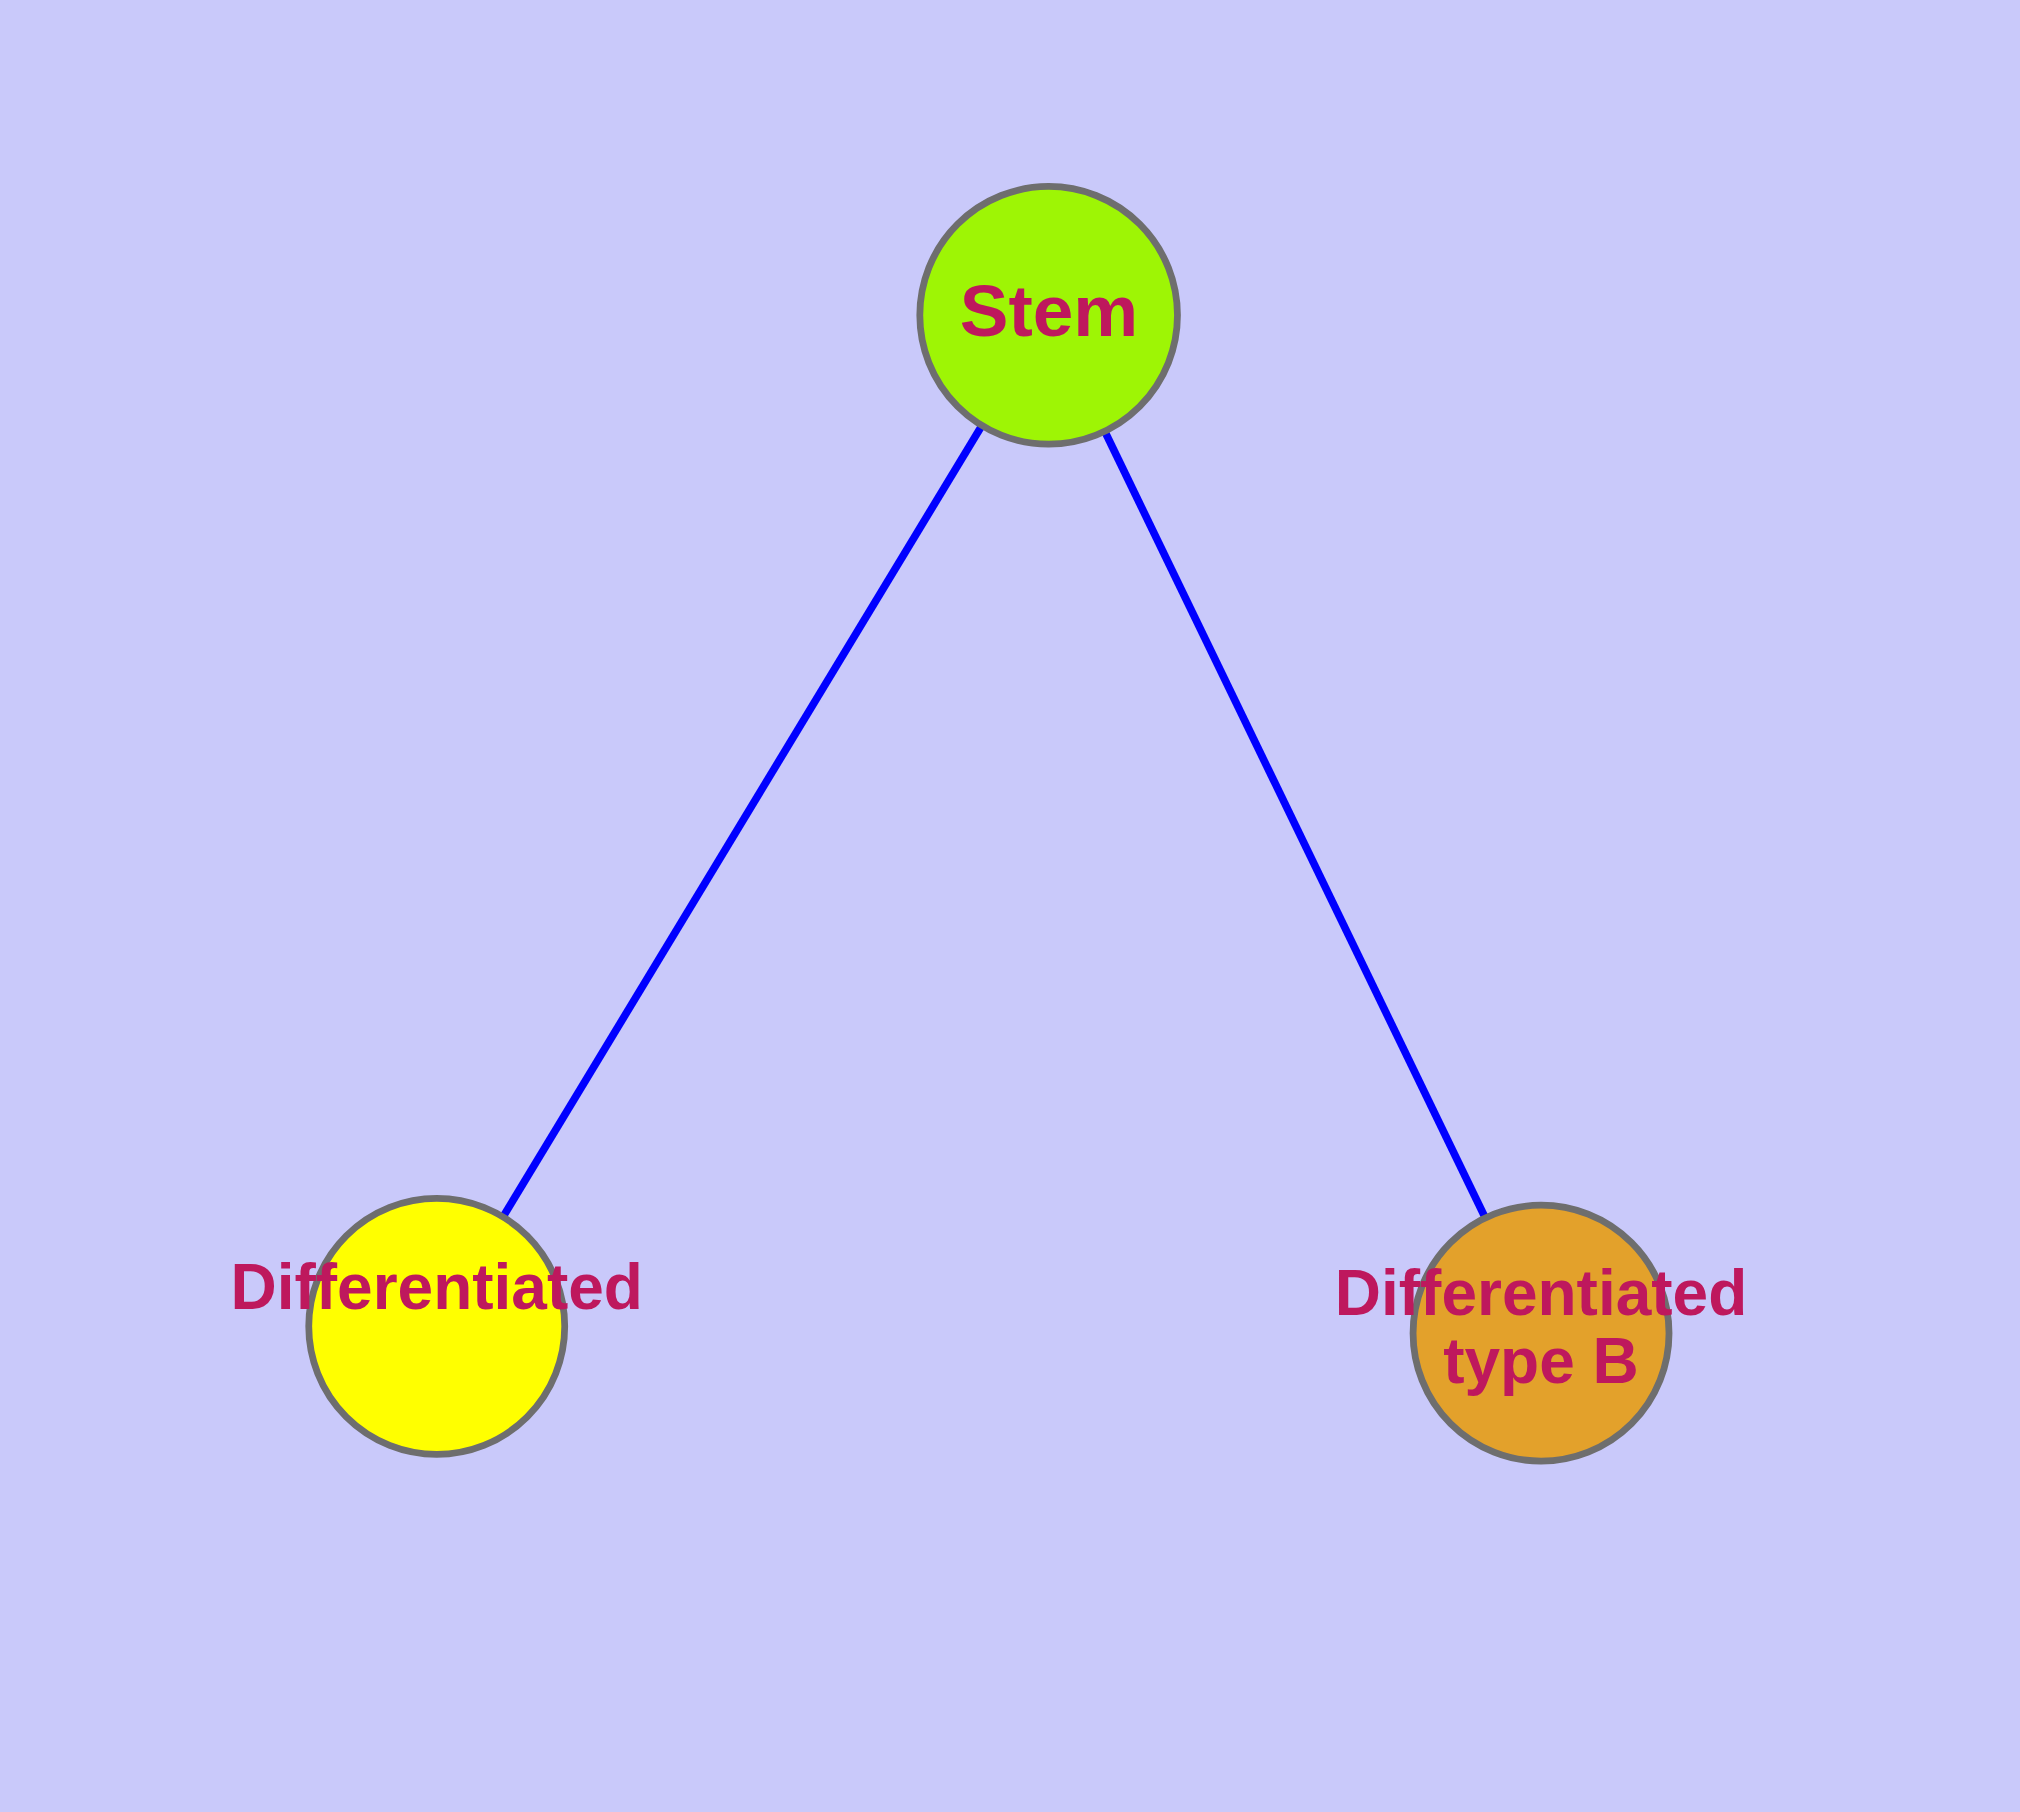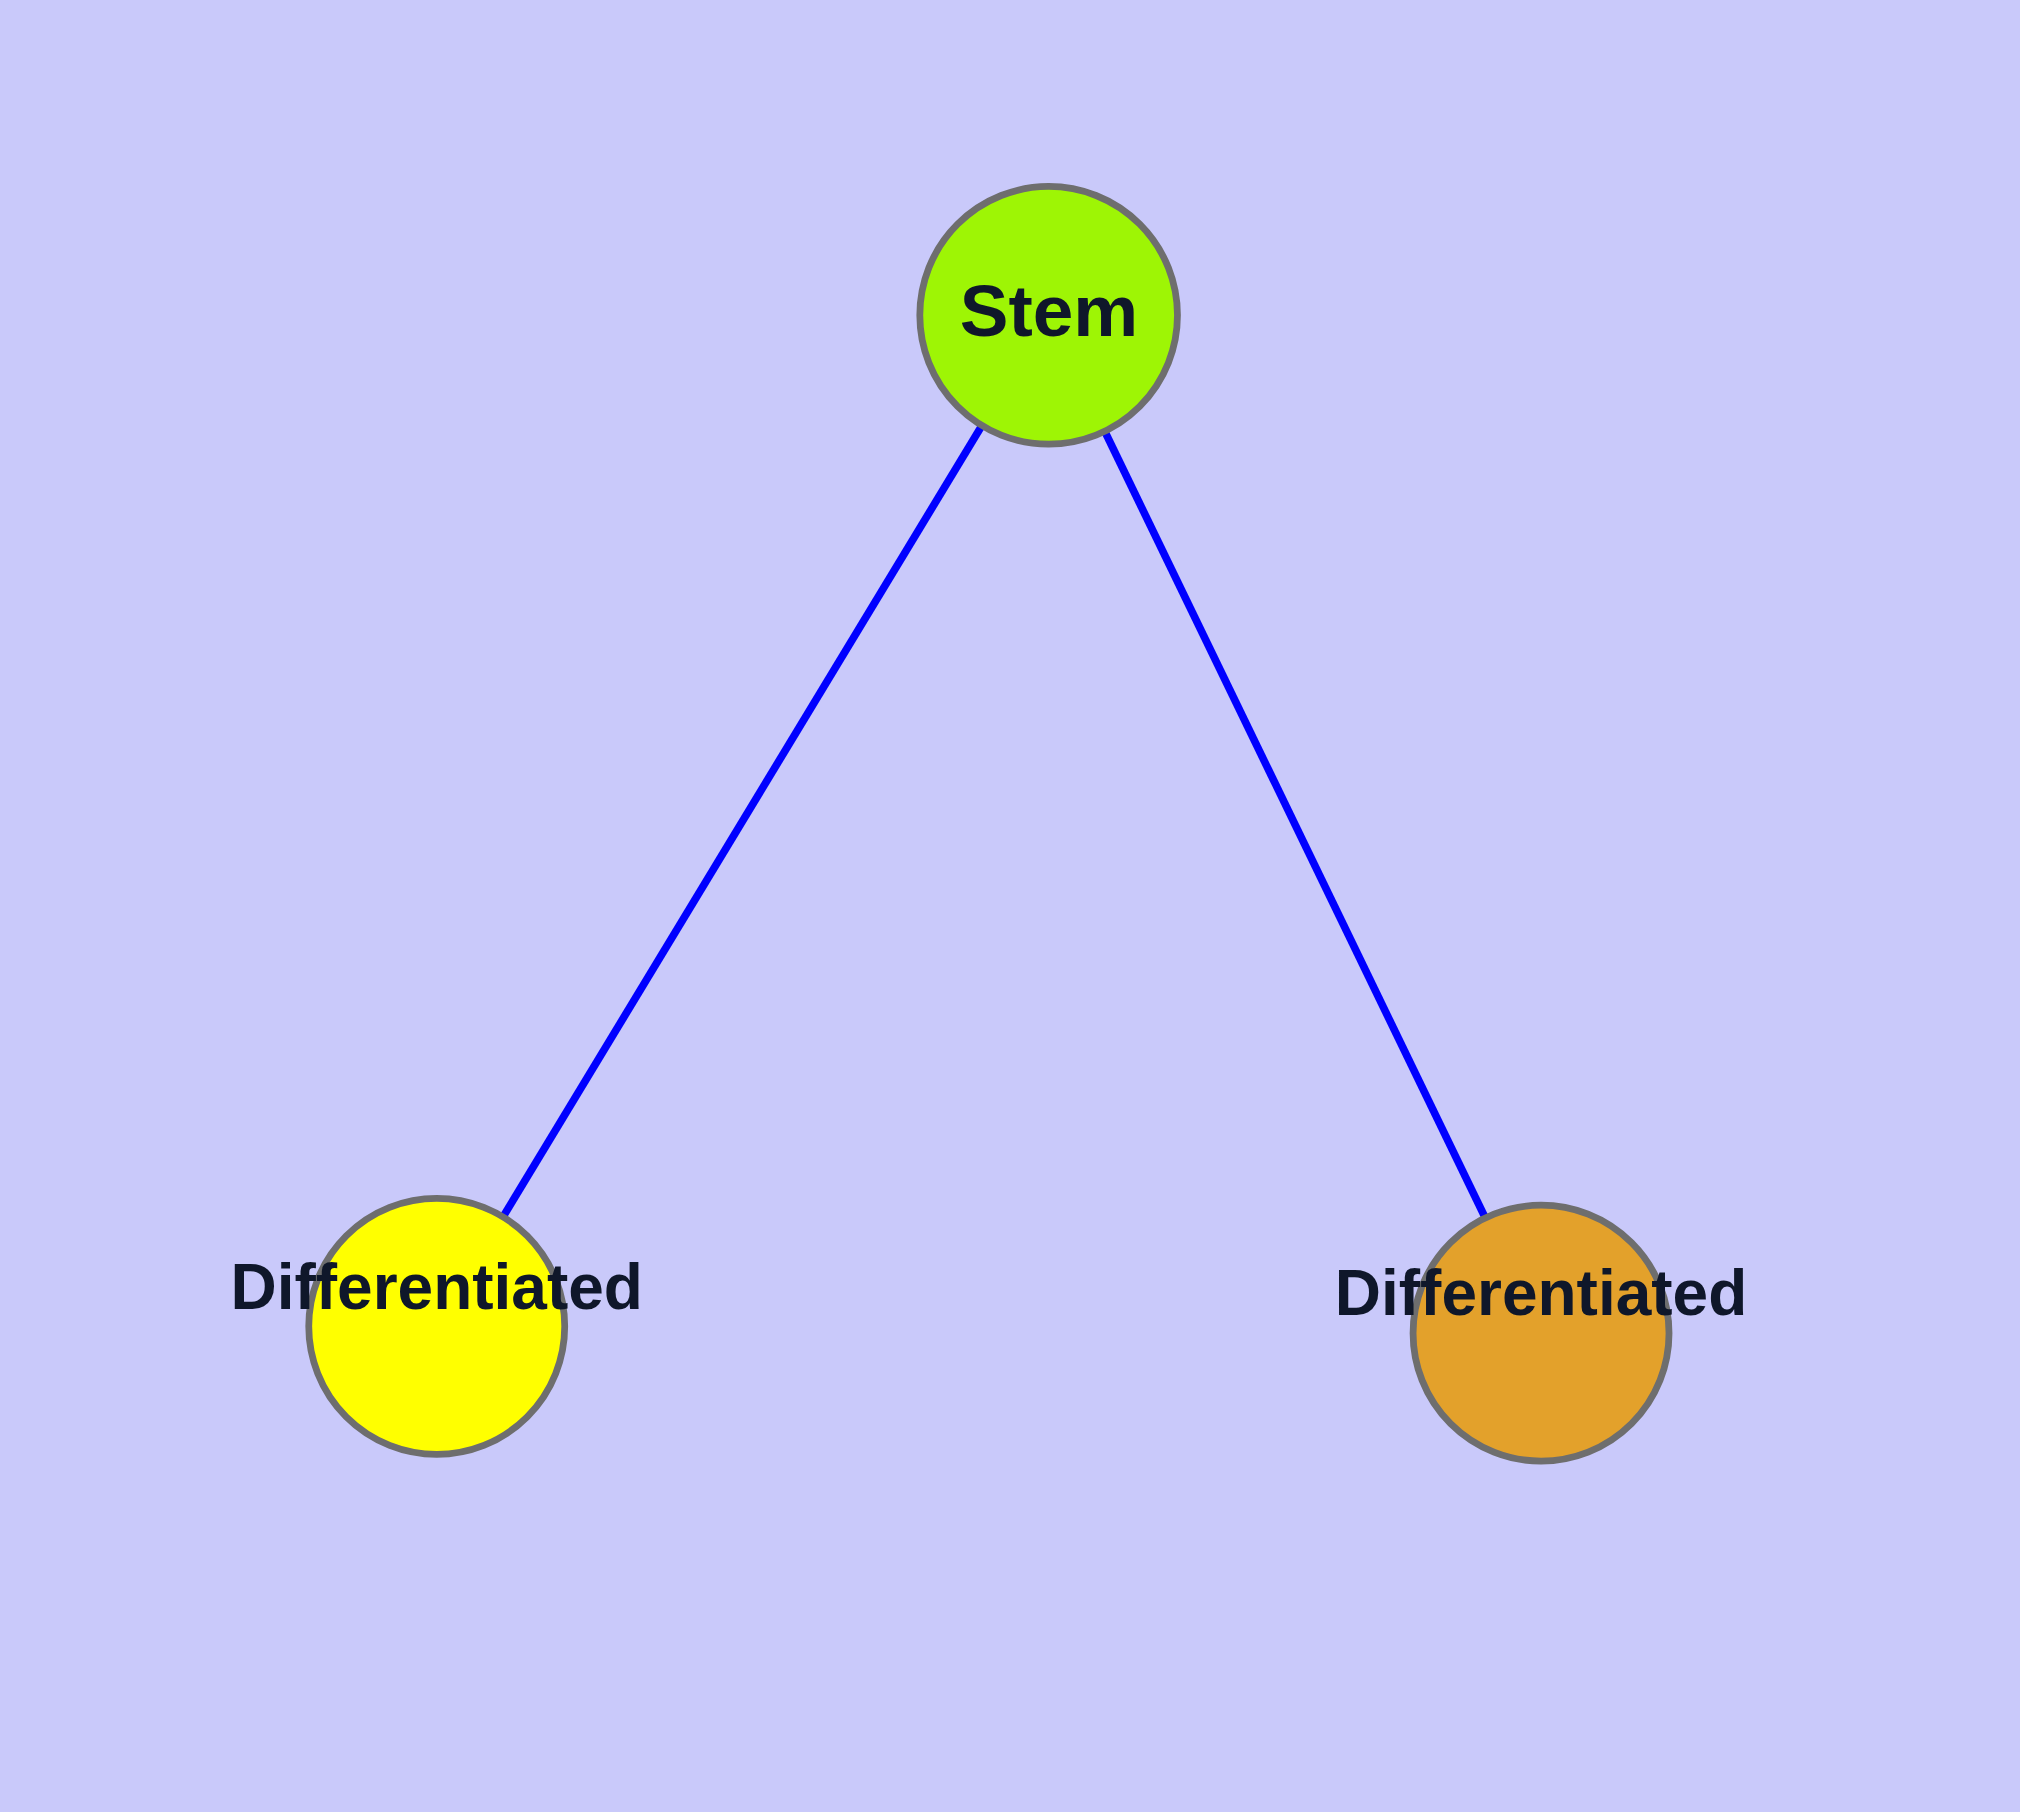--- a/index.html
+++ b/index.html
@@ -26,21 +26,21 @@
     position: absolute;
     left: 0;
     top: 0;
     width: 2021px;
     height: 1812px;
   }
   .node-label {
     position: absolute;
     text-align: center;
     font-weight: bold;
-    color: #0f172a;
+    color: #be185d;
     white-space: nowrap;
     line-height: 1.06;
     pointer-events: none;
     user-select: none;
   }
   #label-stem {
     font-size: 73px;
     left: 625px;
     top: 272px;
     width: 848px;
@@ -80,16 +80,17 @@
   <div class="node-label" id="label-stem" style="font-size: 73px; width: 848px; left: 625px; top: 272px;">
     <div>Stem</div>
   </div>
 
   <div class="node-label" id="label-diff-a" style="font-size: 64px; width: 848px; left: 12.7px; top: 1254px;">
     <div>Differentiated</div>
   </div>
 
   <div class="node-label" id="label-diff-b" style="font-size: 64px; width: 848px; left: 1117px; top: 1260px;">
     <div>Differentiated</div>
+    <div>type B</div>
   </div>
 
 </div>
 
 
 </body></html>

